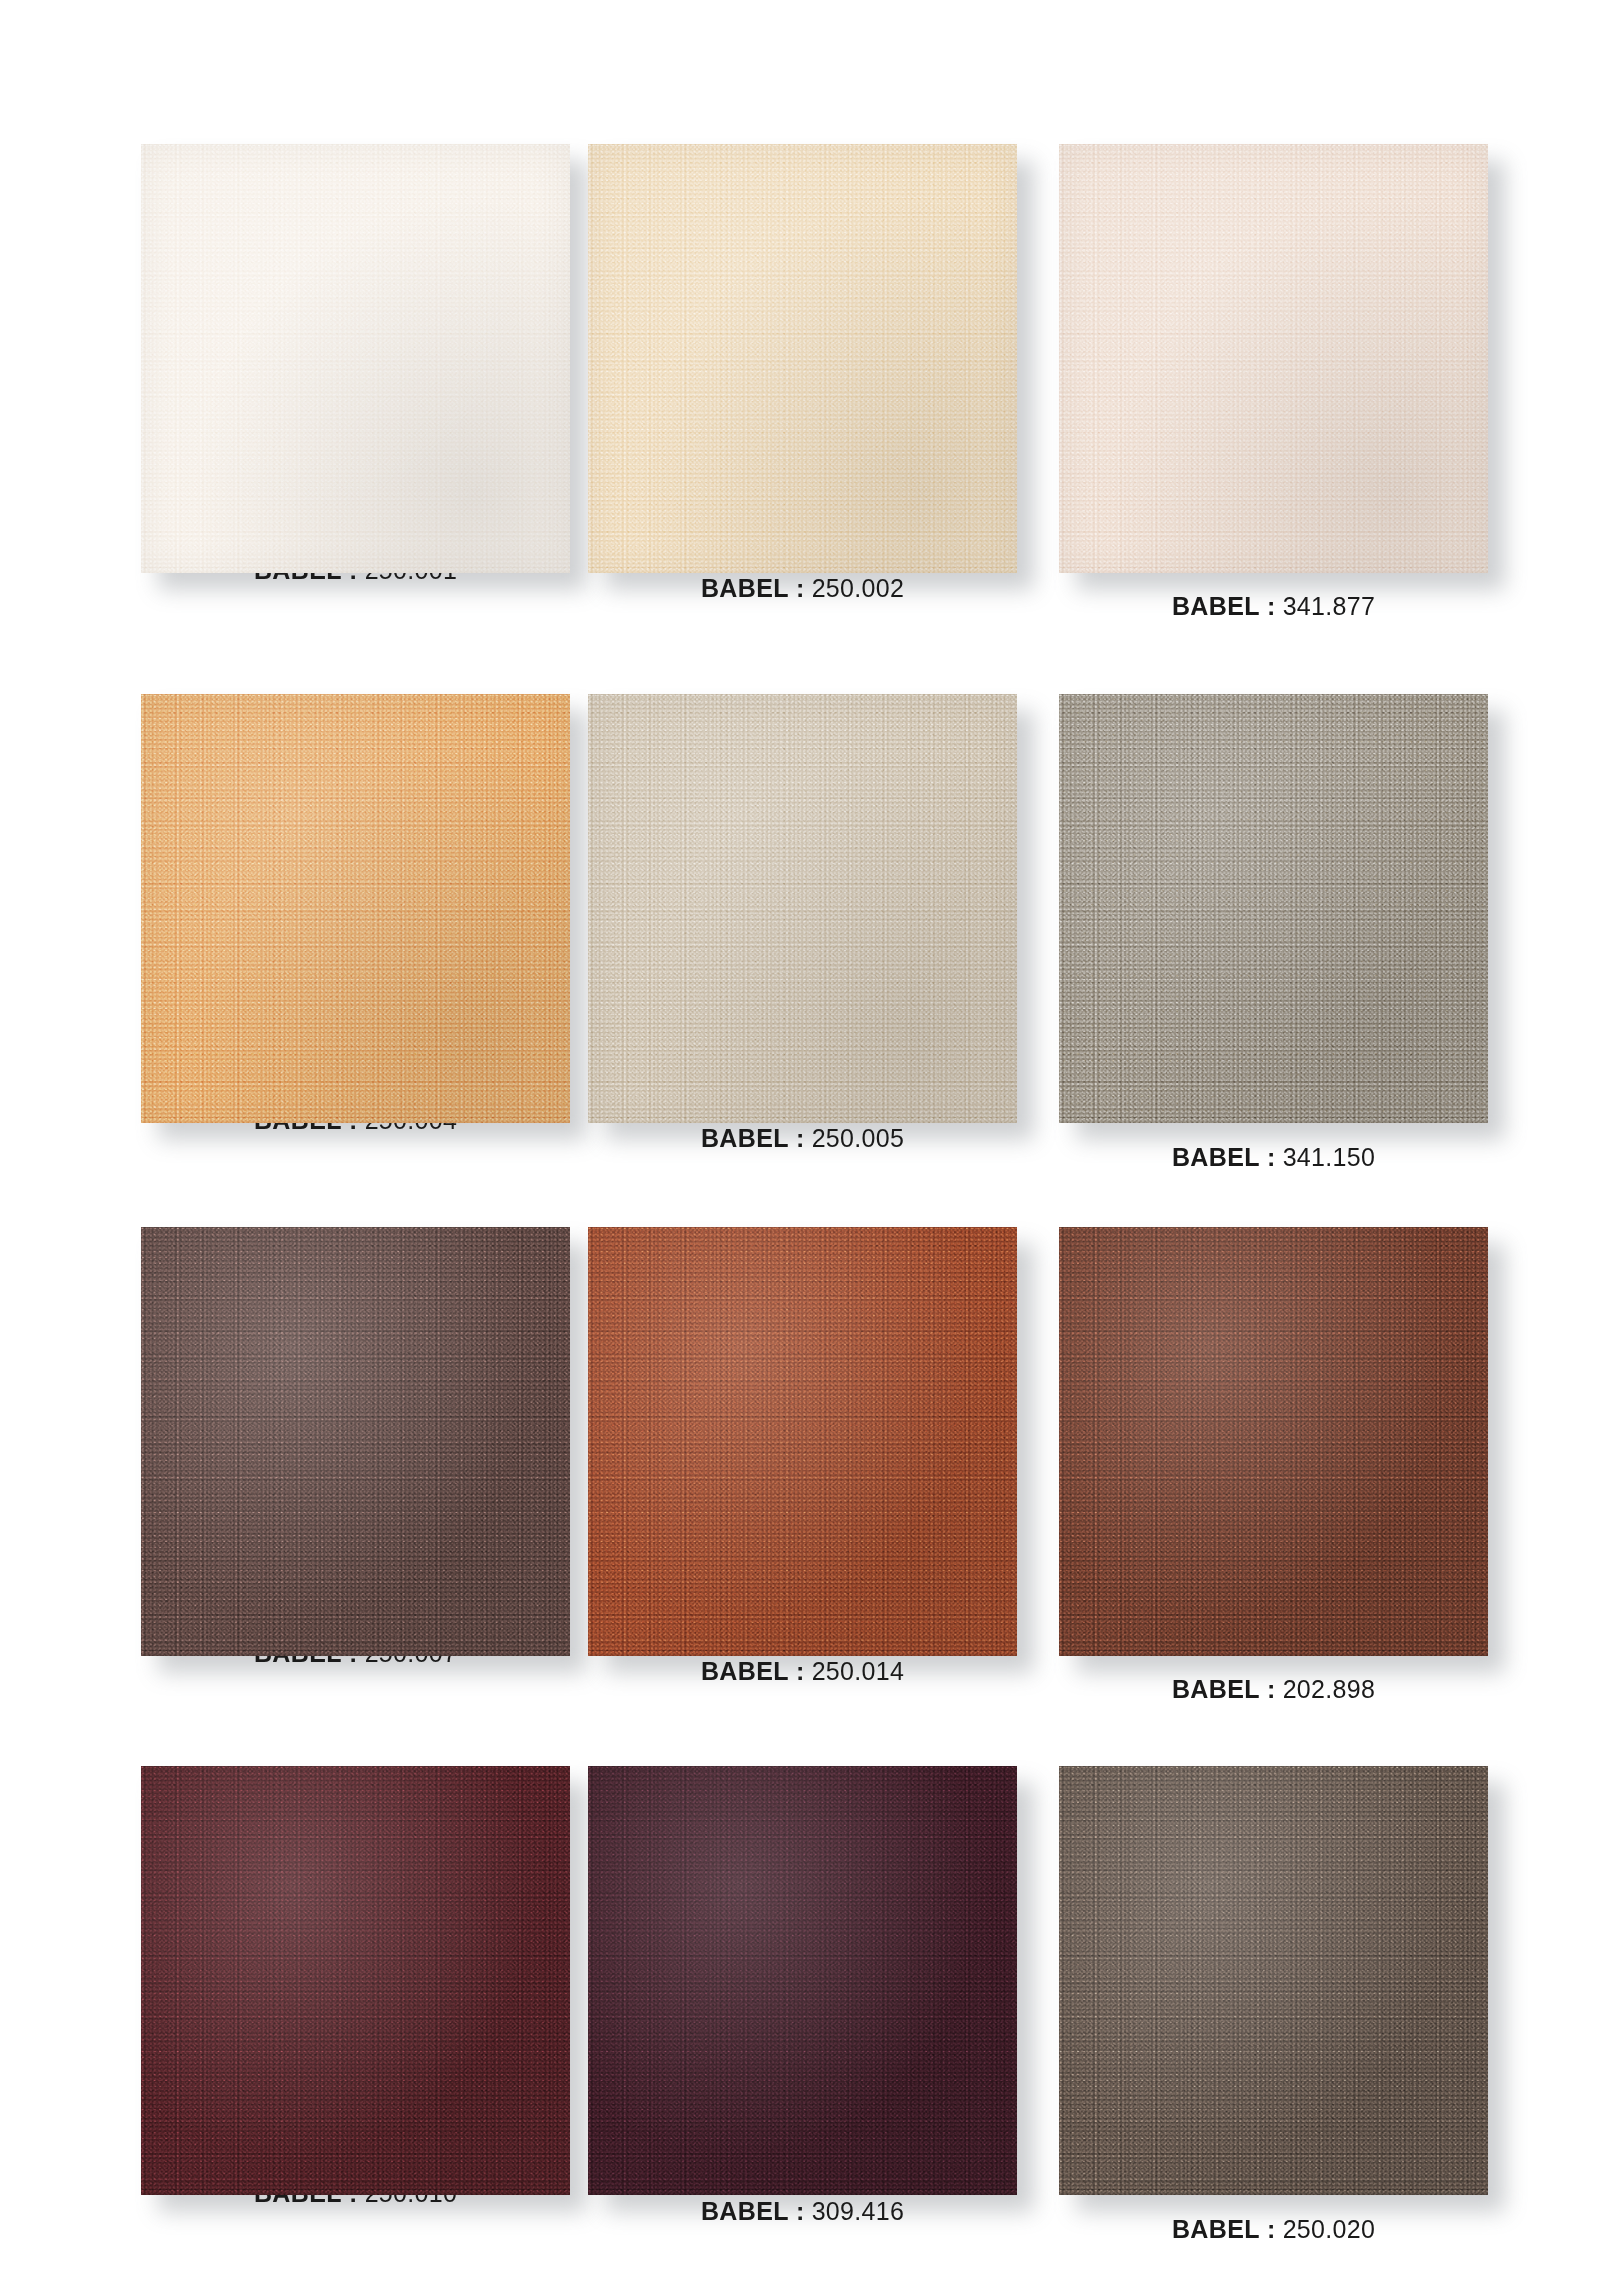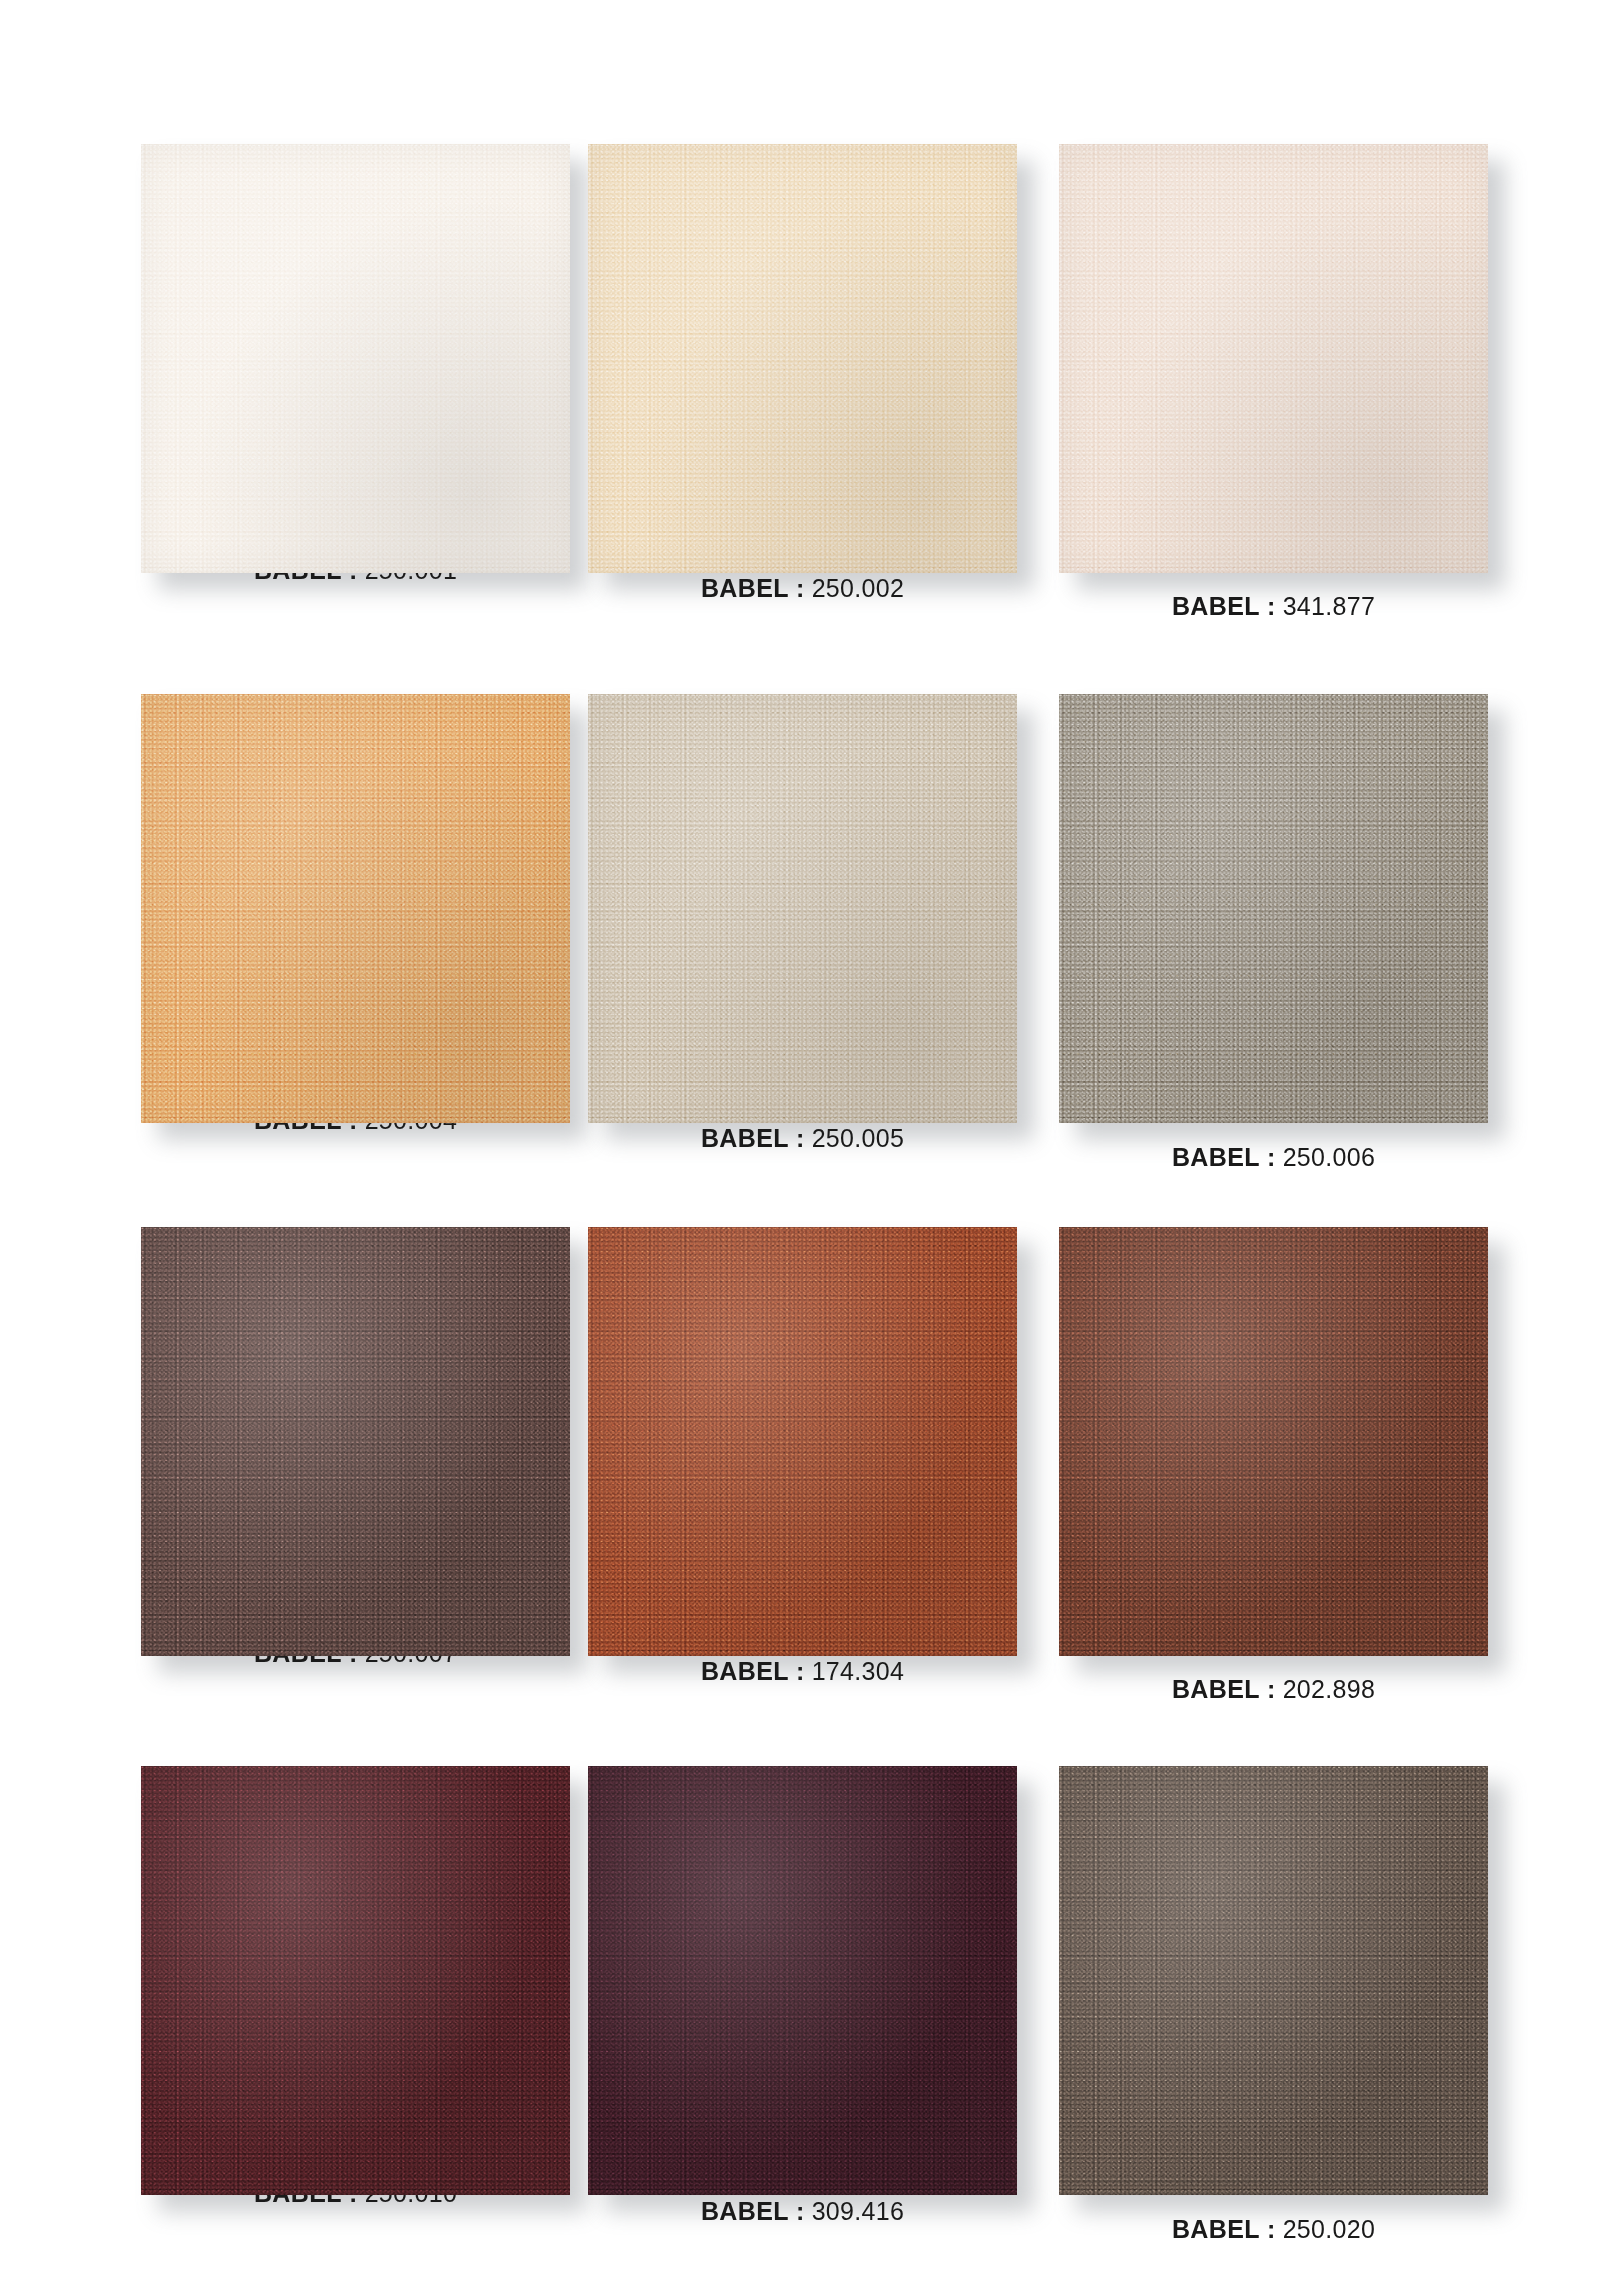--- a/index.html
+++ b/index.html
@@ -175,41 +175,41 @@
       <div class="caption" style="left: 588px; top: 1124px;"><span class="brand">BABEL :</span> <span class="code">250.005</span></div>
       <div class="cell" style="left: 1059px; top: 694px;">
         <div class="swatch-wrap">
           <div class="shadow"></div>
           <div class="swatch" style="background-color: rgb(152, 144, 131);">
             <div class="grain"></div>
             <div class="sheen"></div>
           </div>
         </div>
       </div>
-      <div class="caption" style="left: 1059px; top: 1143px;"><span class="brand">BABEL :</span> <span class="code">250.006</span></div>
+      <div class="caption" style="left: 1059px; top: 1143px;"><span class="brand">BABEL :</span> <span class="code">341.150</span></div>
       <div class="cell" style="left: 141px; top: 1227px;">
         <div class="swatch-wrap">
           <div class="shadow"></div>
           <div class="swatch" style="background-color: rgb(90, 68, 64);">
             <div class="grain"></div>
             <div class="sheen"></div>
           </div>
         </div>
       </div>
       <div class="caption" style="left: 141px; top: 1639px;"><span class="brand">BABEL :</span> <span class="code">250.007</span></div>
       <div class="cell" style="left: 588px; top: 1227px;">
         <div class="swatch-wrap">
           <div class="shadow"></div>
           <div class="swatch" style="background-color: rgb(148, 69, 42);">
             <div class="grain"></div>
             <div class="sheen"></div>
           </div>
         </div>
       </div>
-      <div class="caption" style="left: 588px; top: 1657px;"><span class="brand">BABEL :</span> <span class="code">174.304</span></div>
+      <div class="caption" style="left: 588px; top: 1657px;"><span class="brand">BABEL :</span> <span class="code">250.014</span></div>
       <div class="cell" style="left: 1059px; top: 1227px;">
         <div class="swatch-wrap">
           <div class="shadow"></div>
           <div class="swatch" style="background-color: rgb(107, 59, 44);">
             <div class="grain"></div>
             <div class="sheen"></div>
           </div>
         </div>
       </div>
       <div class="caption" style="left: 1059px; top: 1675px;"><span class="brand">BABEL :</span> <span class="code">202.898</span></div>

